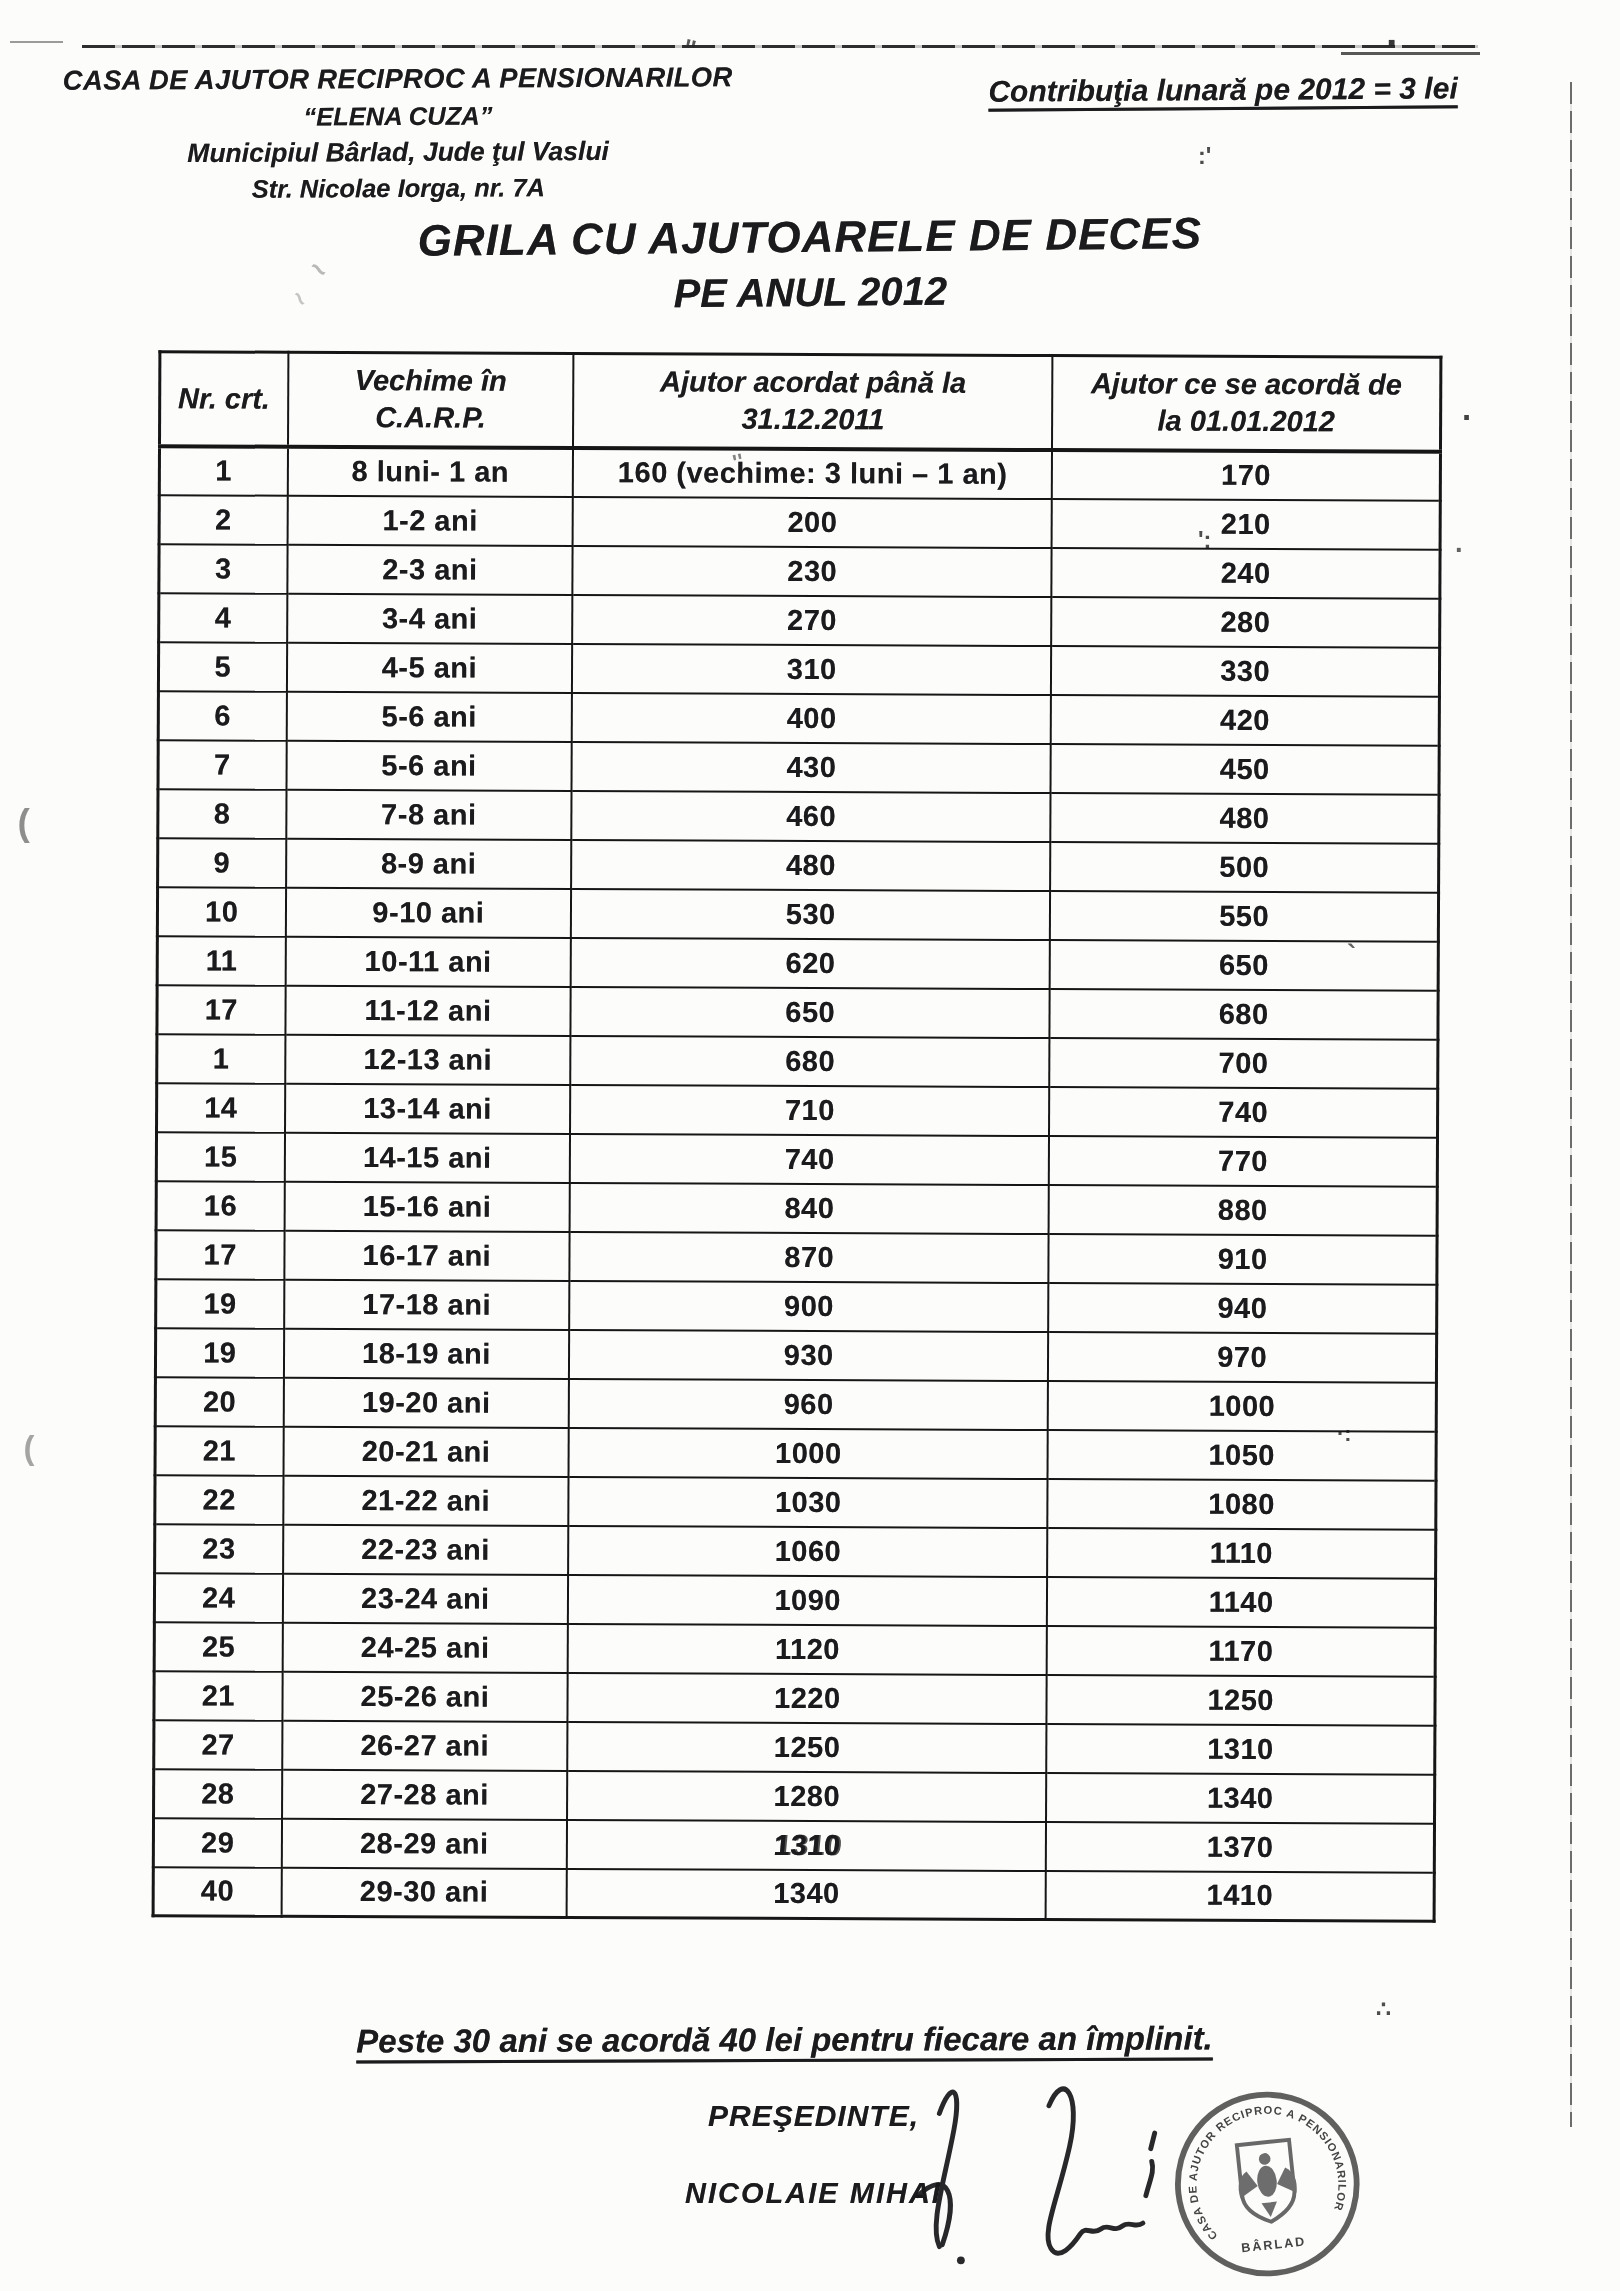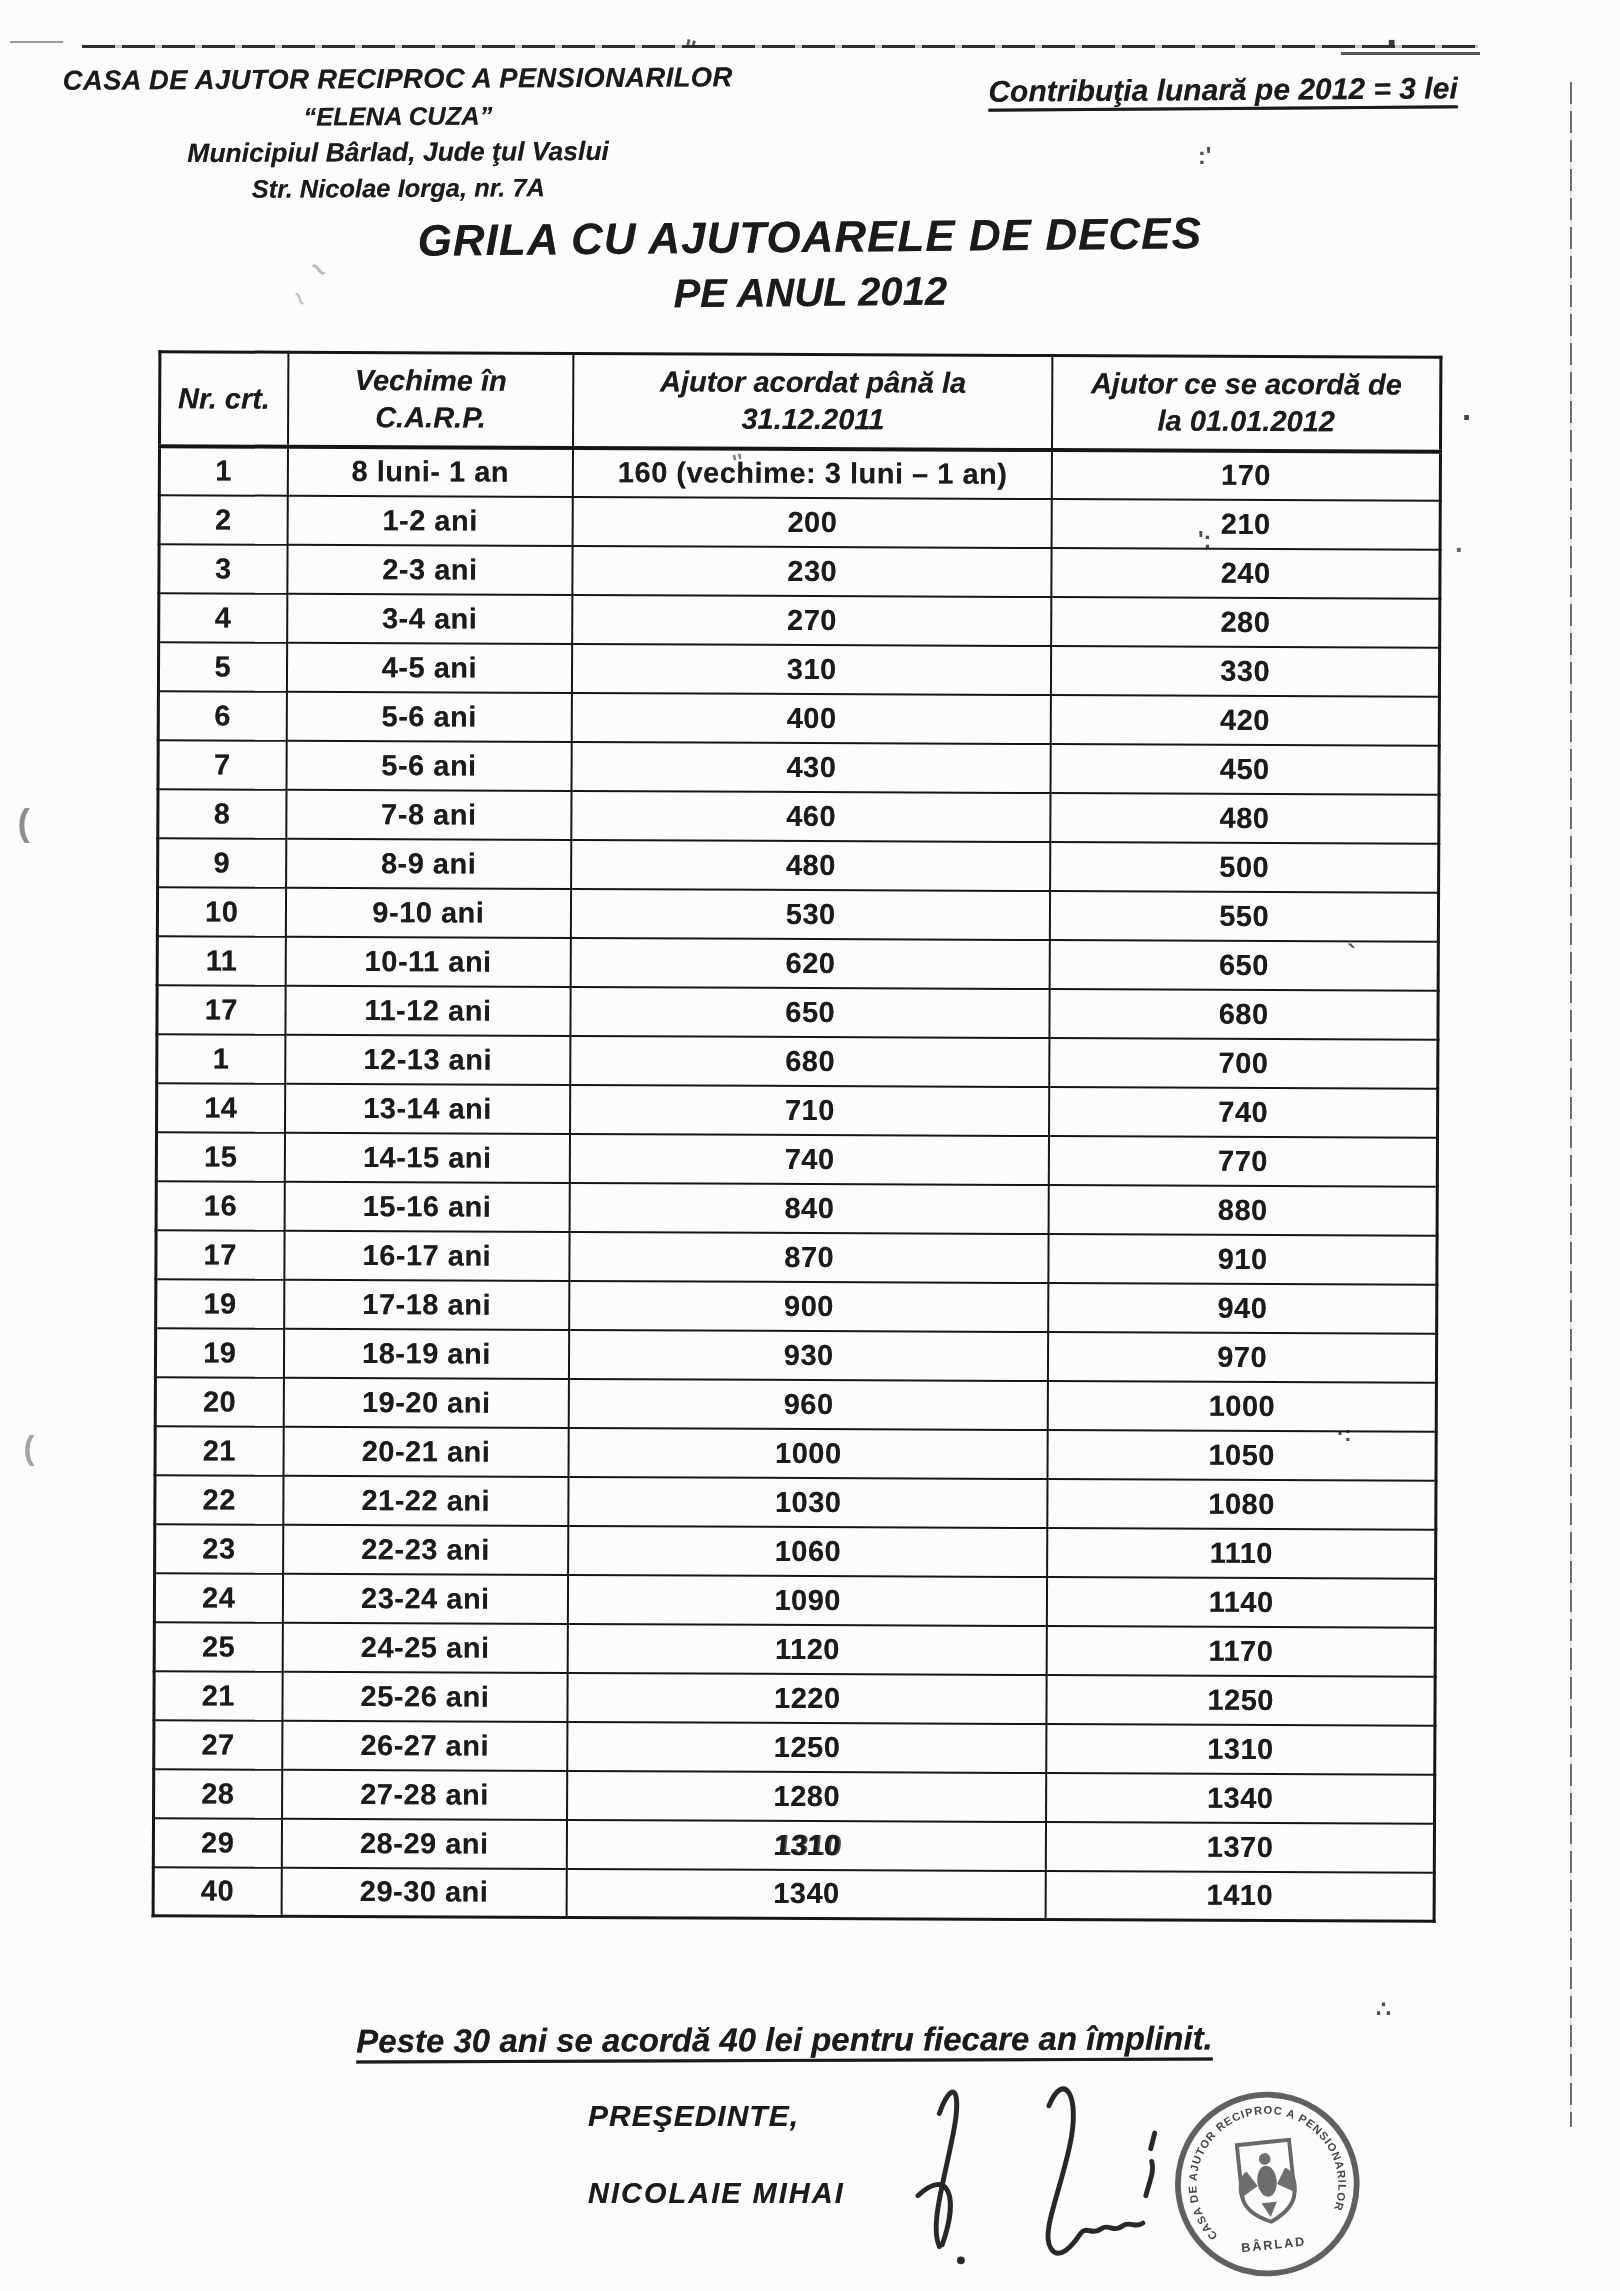--- a/index.html
+++ b/index.html
@@ -46,21 +46,21 @@
   tbody td{height:49px;font-weight:bold;font-size:29px;text-align:center;vertical-align:middle;
            text-shadow:0 0 0.5px rgba(0,0,0,.5);letter-spacing:0.5px;}
   td.overwritten div{display:inline-block;transform:skewX(-5deg);
            text-shadow:2px 0 0 rgba(20,20,20,.75),0 0 0.5px rgba(0,0,0,.6);}
 
   
   .note{position:absolute;left:69px;top:2021px;width:1431px;text-align:center;
         font-size:33px;font-weight:bold;font-style:italic;
         text-decoration:underline;text-decoration-thickness:2.9px;text-underline-offset:7.8px;
         transform:rotate(-.2deg);text-shadow:0 0 0.6px rgba(0,0,0,.55);}
-  .president{position:absolute;left:588px;top:2099px;width:451px;
+  .president{position:absolute;left:588px;top:2099px;width:451px;text-align:center;
              font-weight:bold;font-style:italic;text-shadow:0 0 0.5px rgba(0,0,0,.5);}
   .president .p1{font-size:30px;letter-spacing:1px;}
   .president .p2{font-size:29px;margin-top:44px;letter-spacing:2px;}
 
   .signature{position:absolute;left:863px;top:2076px;width:323px;height:211px;}
   .stamp{position:absolute;left:1155px;top:2084px;width:225px;height:204px;transform:rotate(-6deg);opacity:.88;}
 </style>
 </head>
 <body>
 

